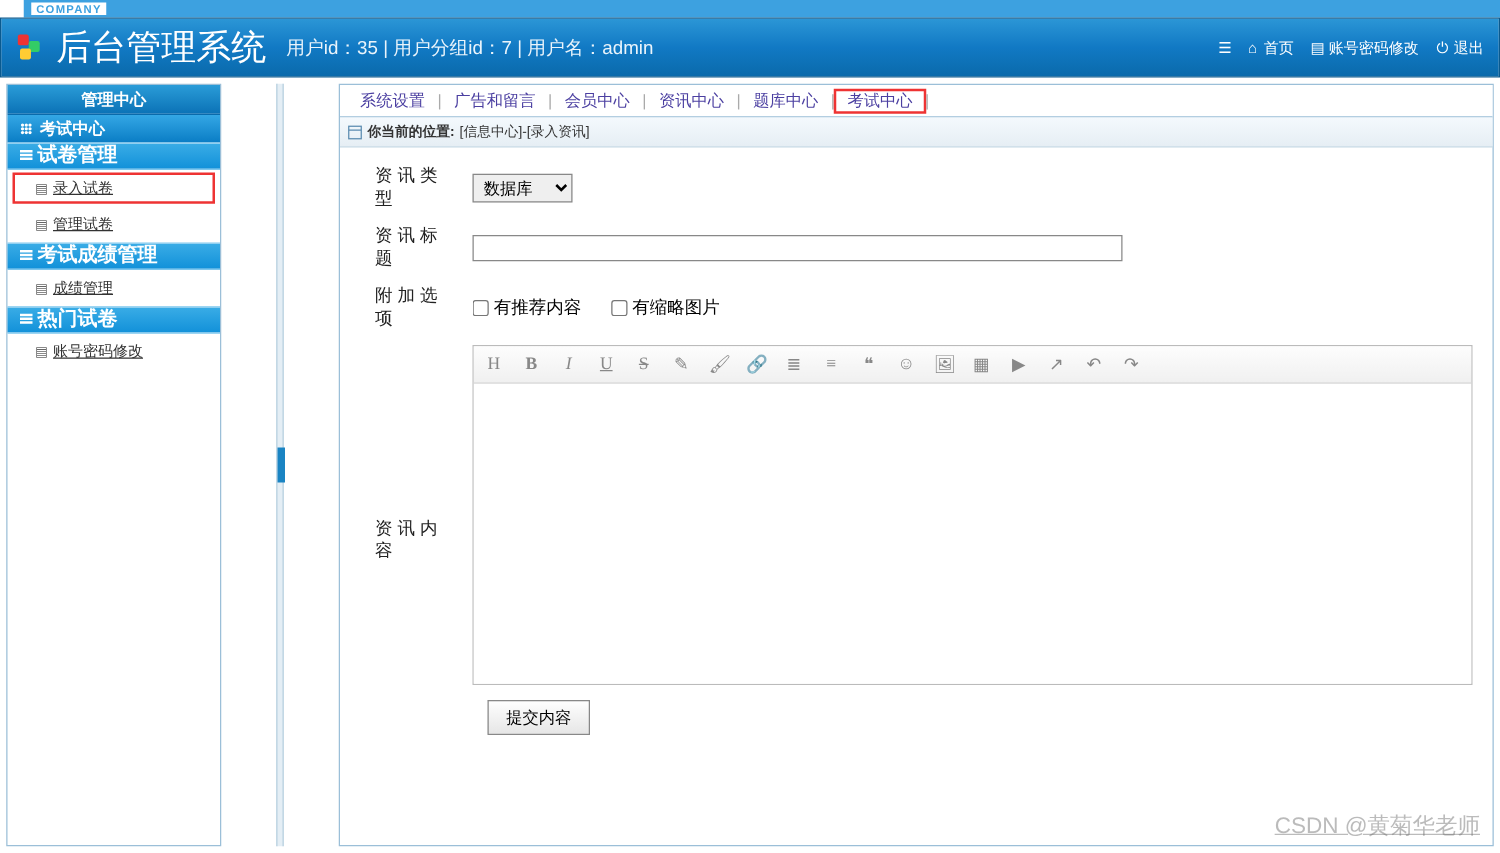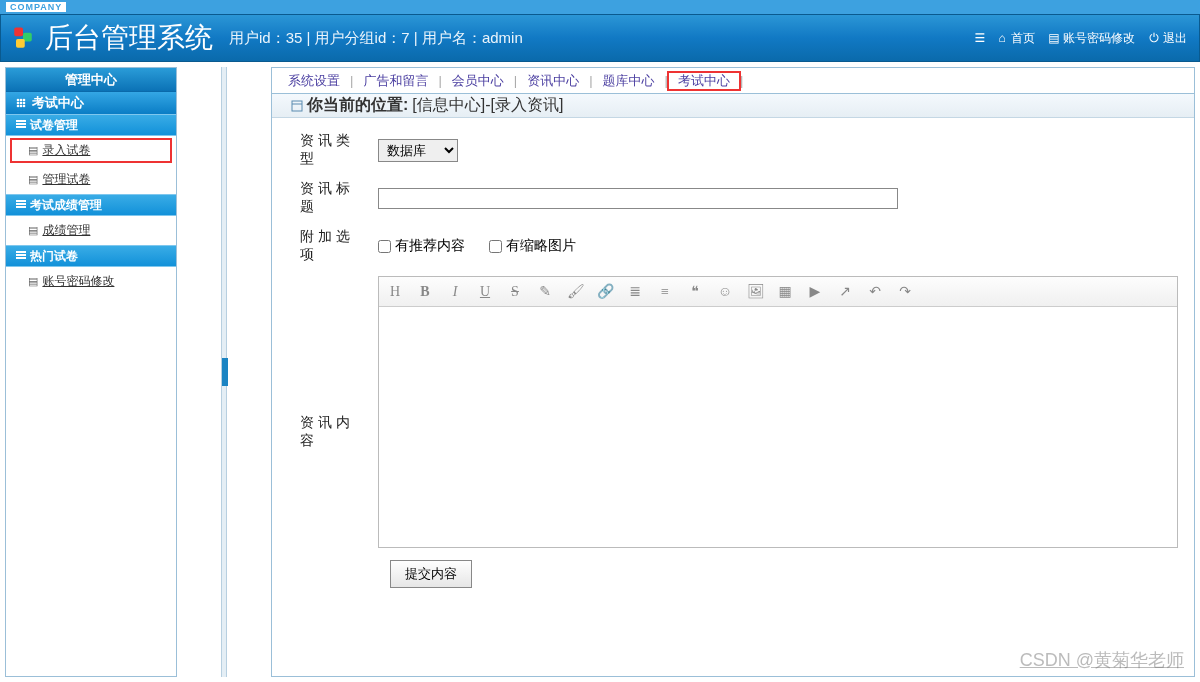--- a/index.html
+++ b/index.html
@@ -1,19 +1,19 @@
 <!DOCTYPE html>
 <html><head>
   <meta charset="utf-8">
   <style>
     * { margin: 0; padding: 0; box-sizing: border-box; font-family: "Microsoft YaHei", Arial, sans-serif; }
     body { width: 1200px; height: 682px; background: #fff; position: relative; overflow: hidden; }
 
     
-    .company-bar { background: #3da1e0; height: 14px; display: flex; align-items: center; padding-left: 6px; }
+    .company-bar { background: #3da1e0; height: 14px; display: flex; align-items: center; padding-left: 6px; margin-left: 19px; }
     .company-bar span { background: #fff; color: #3da1e0; font-size: 9px; font-weight: bold; padding: 0 4px; letter-spacing: 1px; }
 
     
     .header {
       background: linear-gradient(#2b96d6, #1179c4, #0a6aab);
       height: 48px; display: flex; align-items: center; color: #fff; padding: 0 8px;
       border: 1px solid #0a5a8f;
     }
     .logo-icon { width: 28px; height: 28px; margin-right: 8px; }
     .app-title { font-size: 28px; font-weight: 300; margin-right: 16px; }
@@ -32,21 +32,21 @@
       color: #fff; font-size: 13px; text-align: center; height: 24px; line-height: 24px; font-weight: bold;
       border-bottom: 1px solid #0a6aab;
     }
     .side-sub {
       background: linear-gradient(#34a7e5, #0a7dc5);
       color: #fff; font-size: 13px; height: 22px; line-height: 22px; padding-left: 10px; font-weight: bold;
       display:flex; align-items:center; gap:6px;
     }
     .side-group {
       background: linear-gradient(#39ace6, #1291d9);
-      color: #fff; font-size: 12px; height: 22px; line-height: 22px; padding-left: 10px; font-weight: bold;
+      color: #fff; font-size: 16px; height: 22px; line-height: 22px; padding-left: 10px; font-weight: bold;
       border-top: 1px solid #7ec7ee; border-bottom: 1px solid #7ec7ee;
       display:flex; align-items:center; gap:4px;
     }
     .side-item { padding: 6px 10px 6px 22px; font-size: 12px; color: #333; display:flex; align-items:center; gap:4px; cursor:pointer; }
     .side-item a { color: #333; text-decoration: underline; }
     .side-item.highlight { outline: 2px solid #e33; outline-offset: -2px; margin: 2px 4px; padding: 4px 6px 4px 18px; }
     .dots-icon { width:10px; height:10px; }
     .bars-icon { width:10px; height:10px; display:flex; flex-direction:column; gap:1px; }
     .bars-icon i { display:block; height:2px; background:#fff; }
     .doc-icon { font-size: 11px; color:#666; }
@@ -55,21 +55,21 @@
     .divider { width: 6px; background: #e4eef5; margin: 5px 0; border-left:1px solid #b7cfe0; border-right:1px solid #b7cfe0; position:relative; }
     .divider .grip { position:absolute; top:50%; left:0; width:6px; height:28px; background:#1a84c3; transform:translateY(-50%); }
 
     
     .main { flex: 1; margin: 5px 5px 5px 0; border: 1px solid #9bbfd8; display:flex; flex-direction:column; }
     .topnav { height: 26px; background: #fff; border-bottom: 1px solid #9bbfd8; display:flex; align-items:center; padding-left:6px; font-size:13px; }
     .topnav a { color: #4b3fa1; text-decoration:none; padding:0 10px; }
     .topnav .sep { color:#aaa; }
     .topnav a.highlight { outline: 2px solid #e33; outline-offset: -1px; }
 
-    .breadcrumb { height: 24px; background: linear-gradient(#f4f9fd,#e6eef4); border-bottom:1px solid #c4d7e4; font-size:16px; display:flex; align-items:center; padding-left:19px; gap:4px; color:#333; }
+    .breadcrumb { height: 24px; background: linear-gradient(#f4f9fd,#e6eef4); border-bottom:1px solid #c4d7e4; font-size:11px; display:flex; align-items:center; padding-left:6px; gap:4px; color:#333; }
     .breadcrumb .bc-icon { width:12px; height:12px; }
     .breadcrumb b { font-weight:bold; }
 
     .form-area { flex:1; padding: 8px 8px; overflow:auto; }
     table.form-tbl { width: 100%; border-collapse: collapse; }
     table.form-tbl td { padding: 6px 8px; font-size: 14px; vertical-align: middle; }
     table.form-tbl td.label { width: 110px; text-align: justify; text-align-last: justify; padding-left:20px; padding-right:20px; color:#222; }
     select, input[type=text], input[type=date] { border: 1px solid #888; padding: 2px 4px; font-size: 13px; }
     select { width: 80px; }
     input[type=text].title-inp { width: 520px; }

